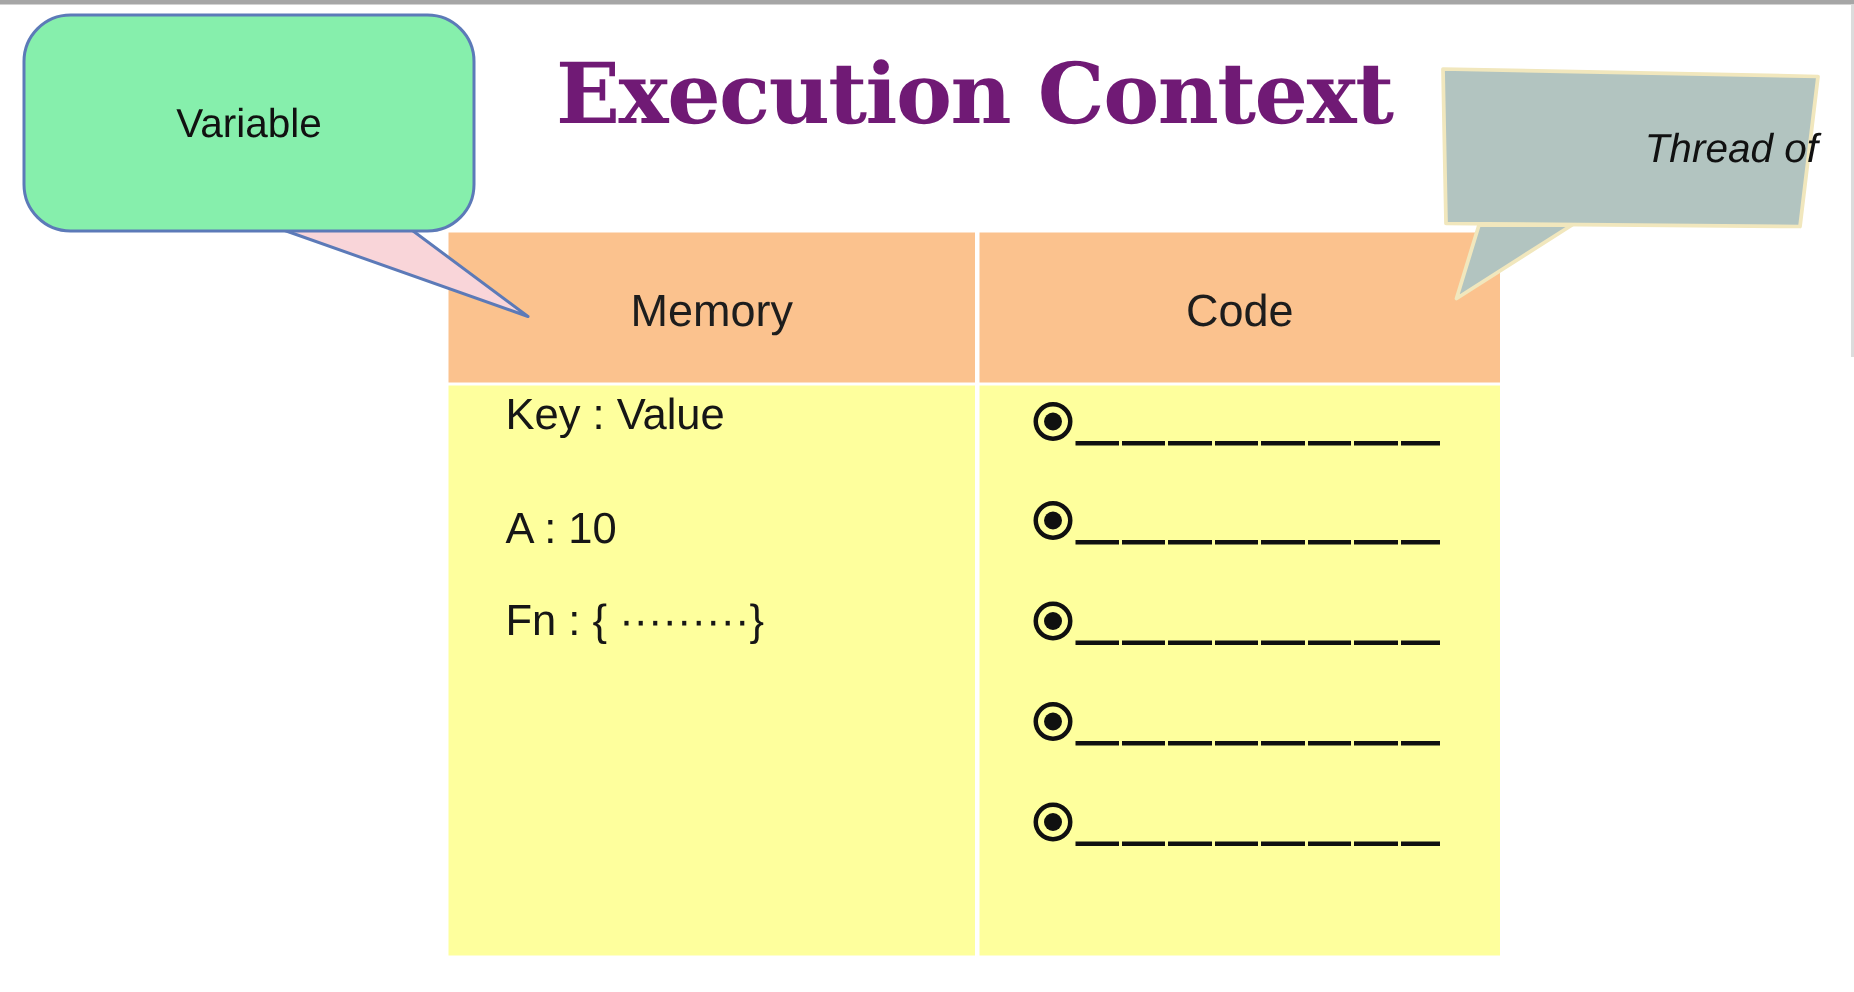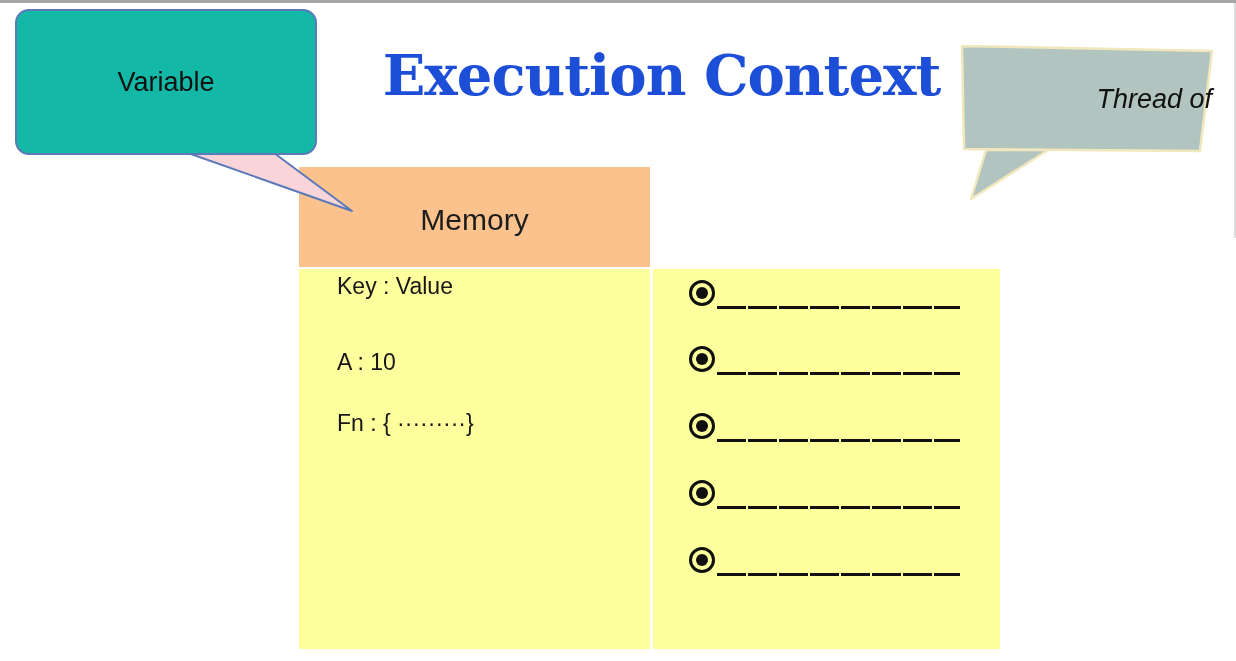--- a/index.html
+++ b/index.html
@@ -9,39 +9,39 @@
     overflow:hidden;
     background:#ffffff;
     font-family:"Liberation Sans", sans-serif;
   }
   
   .top-line{position:absolute;left:0;top:0;width:1236px;height:3px;background:#a6a6a6;}
   .right-line{position:absolute;right:0;top:3px;width:2px;height:235px;background:#dcdcdc;}
 
   
   .title{
-    position:absolute;left:299px;top:30px;width:701px;margin:12px;
+    position:absolute;left:299px;top:30px;width:701px;margin:0;
     text-align:center;
     font-family:"DejaVu Serif", serif;
-    font-weight:800;font-size:56px;letter-spacing:-1px;color:#1d4ed8;
+    font-weight:800;font-size:56px;letter-spacing:-1px;color:#701a75;
   }
 
   
-  .cell{position:absolute;box-sizing:border-box;margin-top:12px;}
+  .cell{position:absolute;box-sizing:border-box;}
   .header-left {left:299px;top:155px;width:351px;height:100px;background:#fbc28e;}
   .header-right{left:653px;top:155px;width:347px;height:100px;background:#fbc28e;}
   .body-left   {left:299px;top:257px;width:351px;height:380px;background:#feff9d;}
   .body-right  {left:653px;top:257px;width:347px;height:380px;background:#feff9d;}
   .header-left, .header-right{
     display:flex;align-items:center;justify-content:center;
     font-size:30px;color:#1d1d1d;padding-top:6px;
   }
 
   
-  .mem-row{position:absolute;left:38px;font-size:23px;color:#161616;white-space:nowrap;}
+  .mem-row{position:absolute;left:38px;font-size:29px;color:#161616;white-space:nowrap;}
   .mem-row:nth-of-type(1){top:4px;}
   .mem-row:nth-of-type(2){top:80px;}
   .mem-row:nth-of-type(3){top:141px;text-align:right;}
 
   
   .code-row{position:absolute;left:36px;width:280px;height:30px;}
   .code-row:nth-of-type(1){top:11px;}
   .code-row:nth-of-type(2){top:77px;}
   .code-row:nth-of-type(3){top:144px;}
   .code-row:nth-of-type(4){top:211px;}
@@ -58,21 +58,21 @@
     position:absolute;left:28px;top:26px;width:243px;height:3px;
     background:repeating-linear-gradient(90deg,#101010 0 29px,rgba(0,0,0,0) 29px 31px);
   }
 
   
   .shape-layer{position:absolute;left:0;top:0;width:1236px;height:661px;pointer-events:none;}
 
   
   .bubble-pink{
     position:absolute;left:15px;top:9px;width:302px;height:146px;box-sizing:border-box;
-    background:#14b8a6;border:2px solid #5c7ab8;border-radius:14px;
+    background:#86efac;border:2px solid #5c7ab8;border-radius:32px;
     display:flex;flex-direction:column;align-items:center;justify-content:center;
     font-size:27px;line-height:33px;color:#111;text-align:center;
   }
   
   .bubble-sage-text{
     position:absolute;left:962px;top:49px;width:250px;height:100px;
     display:flex;flex-direction:column;align-items:flex-end;justify-content:center;
     font-style:italic;font-size:27px;line-height:34px;color:#111;text-align:center;
   }
 </style>
@@ -81,20 +81,23 @@
 
 <div class="canvas">
 
   <div class="top-line"></div>
   <div class="right-line"></div>
 
   <h1 class="title">Execution Context</h1>
 
   <div class="cell header-left">
     <span>Memory</span>
+  </div>
+  <div class="cell header-right">
+    <span>Code</span>
   </div>
 
   <div class="cell body-left">
     <div class="mem-row">Key : Value</div>
     <div class="mem-row">A : 10</div>
     <div class="mem-row">Fn : { ·········}</div>
   </div>
 
   <div class="cell body-right">
     <div class="code-row">

